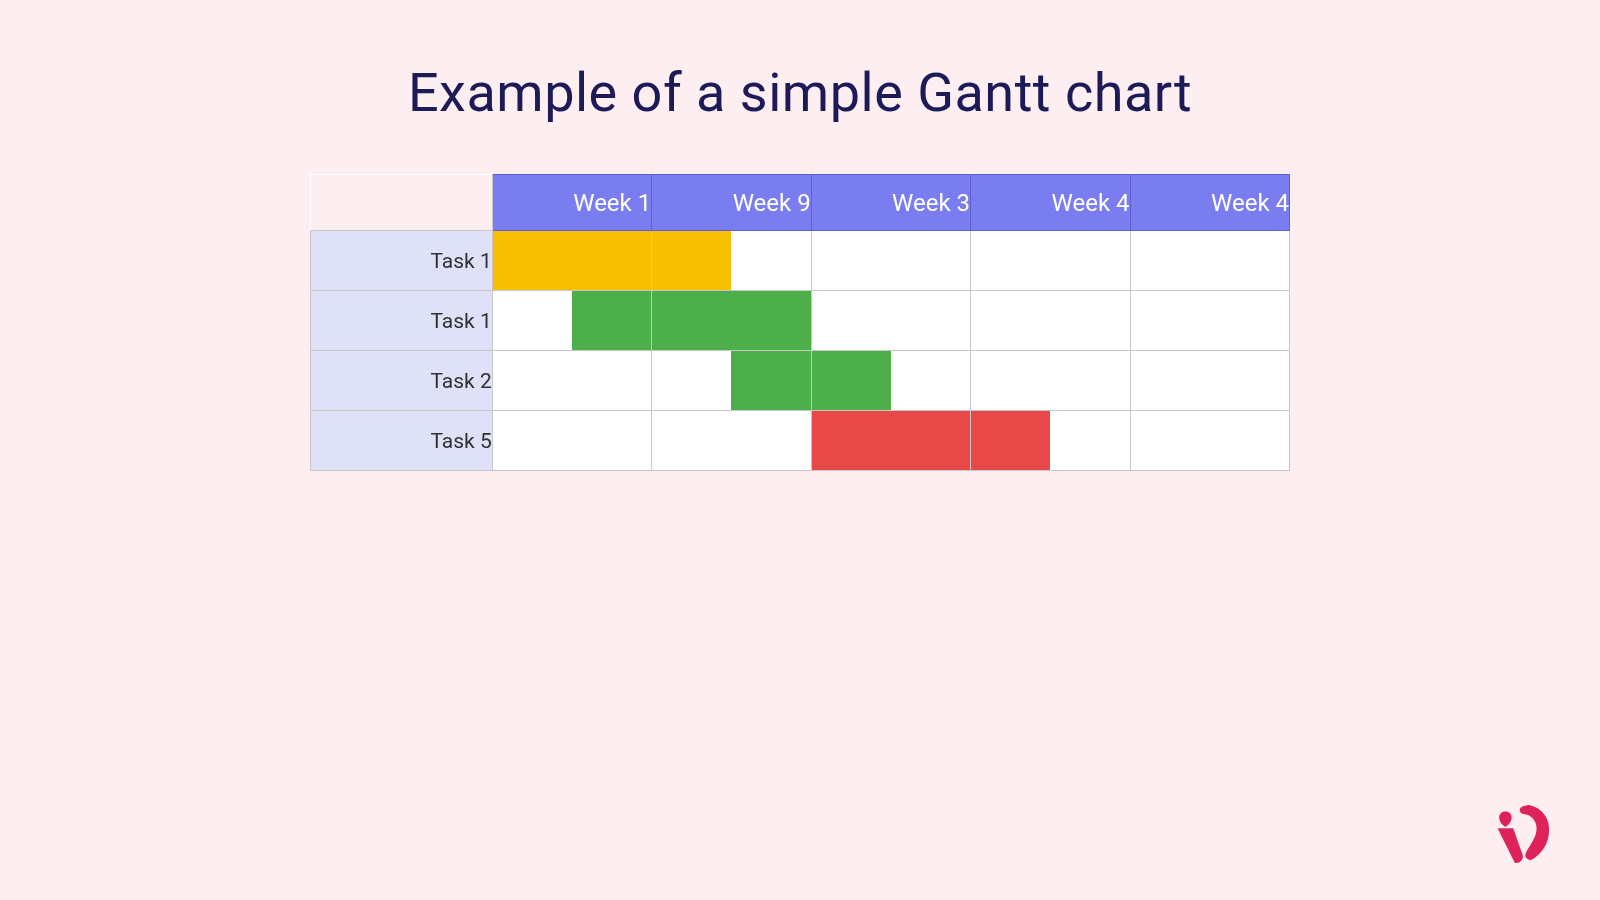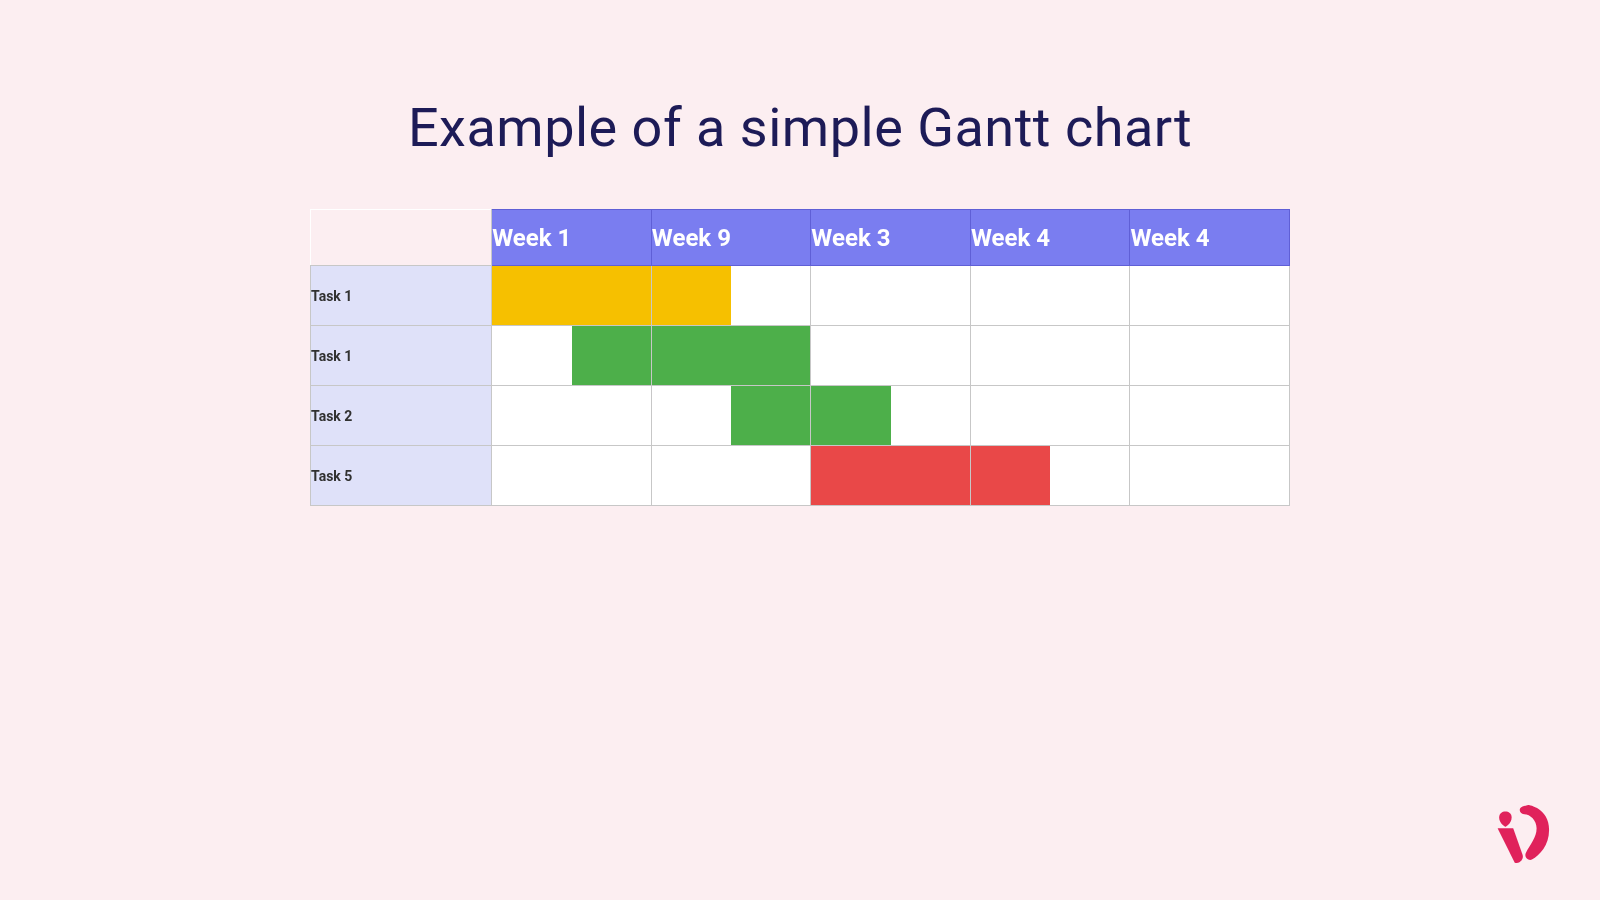--- a/index.html
+++ b/index.html
@@ -5,58 +5,58 @@
   * { box-sizing: border-box; margin: 0; padding: 0; }
   html, body { width: 1600px; height: 900px; }
   body {
     background: #fceef1;
     font-family: -apple-system, BlinkMacSystemFont, "Segoe UI", Roboto, Helvetica, Arial, sans-serif;
     position: relative;
     overflow: hidden;
   }
   .title {
     text-align: center;
-    padding-top: 96px;
+    padding-top: 61px;
     font-size: 54px;
     font-weight: 400;
     color: #1d1b57;
     letter-spacing: 0.5px;
   }
   .chart-wrap {
     margin: 50px auto 0;
     width: 980px;
   }
   .gantt {
     border-collapse: collapse;
     width: 100%;
     background: #ffffff;
   }
   .gantt th, .gantt td {
     border: 1px solid #c7c7c7;
-    text-align: left;
-    font-weight: 700;
+    text-align: right;
+    font-weight: 400;
   }
   .gantt th.corner {
     background: #fceef1;
     border: none;
     border-bottom: 1px solid #c7c7c7;
     border-right: 1px solid #c7c7c7;
   }
   .gantt th.week {
     background: #7a7df0;
     color: #ffffff;
     font-size: 24px;
     height: 56px;
     width: 164px;
     border: 1px solid #5f5fd6;
   }
   .gantt td.task {
     background: #dfe1f9;
     color: #313131;
-    font-size: 14px;
+    font-size: 21px;
     width: 188px;
     height: 60px;
   }
   .gantt td.cell {
     height: 60px;
     padding: 0;
     position: relative;
     overflow: visible;
   }
   .bar {

